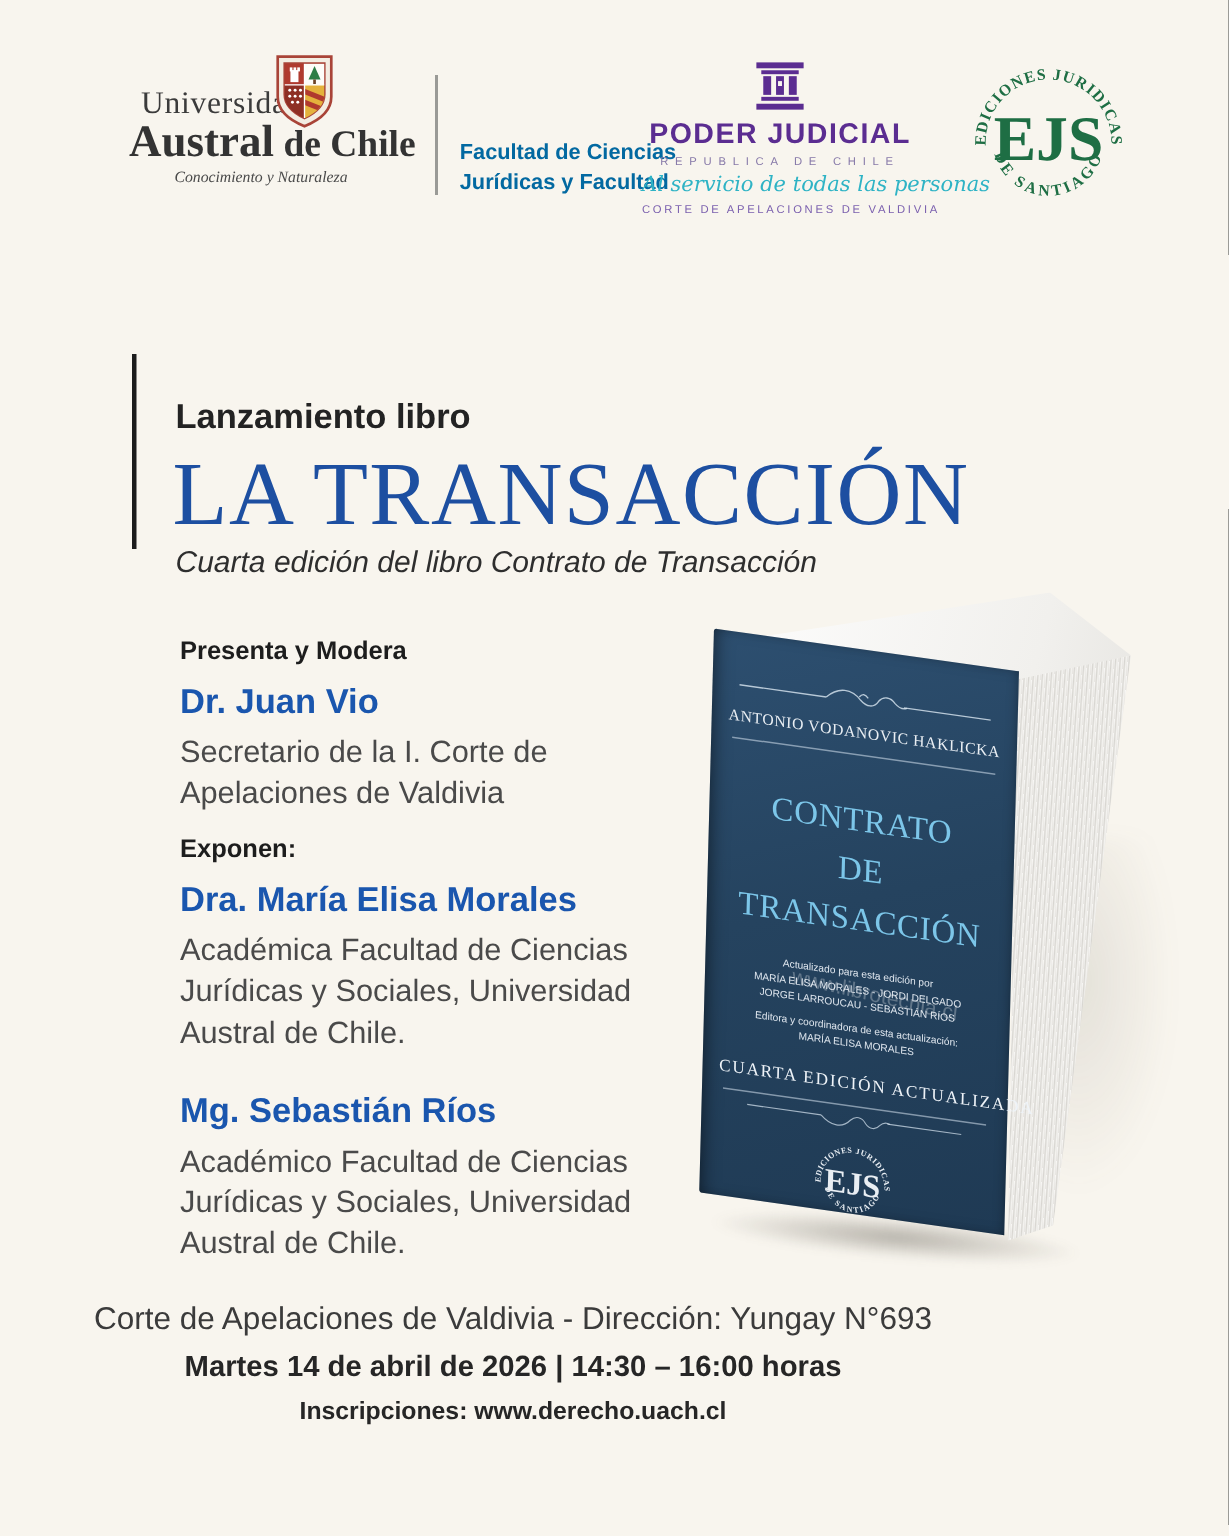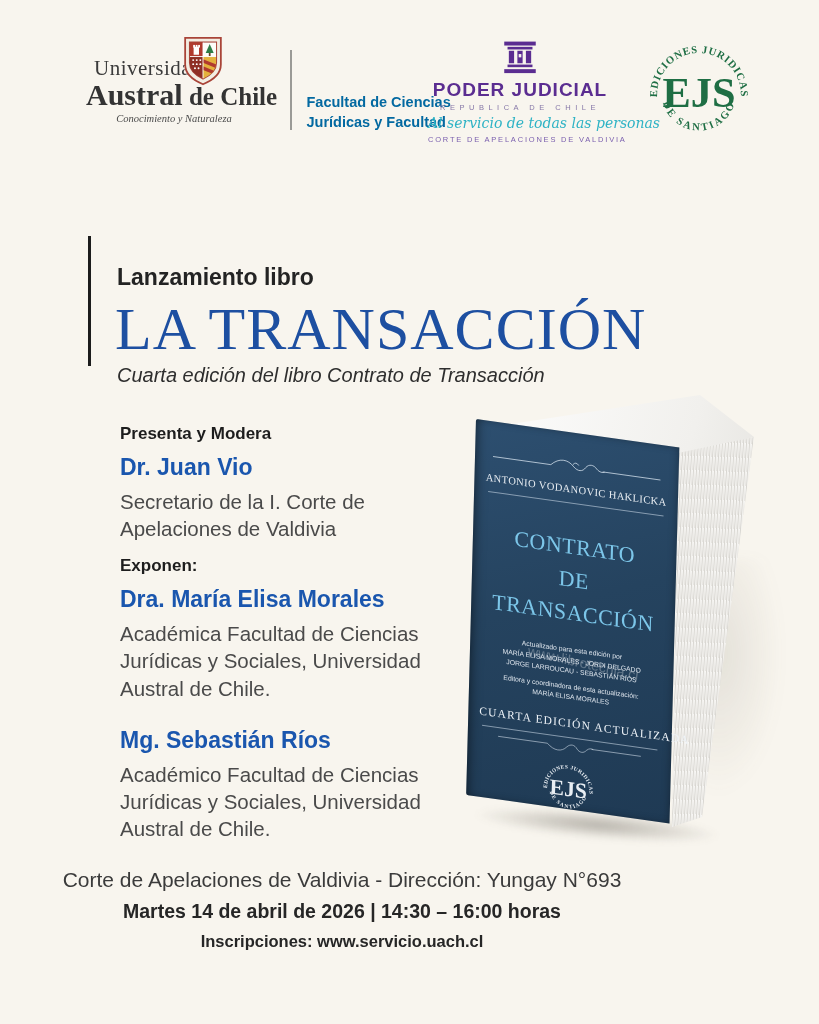--- a/index.html
+++ b/index.html
@@ -249,16 +249,16 @@
           <text x="50" y="63" text-anchor="middle" font-family="Liberation Serif, serif" font-size="40" font-weight="bold" fill="#e9eef3">EJS</text>
         </svg>
       </div>
       <div class="book-watermark">www.librotecnia.cl</div>
     </div>
   </div>
 
   <div class="footer">
     <div class="venue">Corte de Apelaciones de Valdivia - Dirección: Yungay N°693</div>
     <div class="datetime">Martes 14 de abril de 2026 | 14:30 – 16:00 horas</div>
-    <div class="registration">Inscripciones: www.servicio.uach.cl</div>
+    <div class="registration">Inscripciones: www.derecho.uach.cl</div>
   </div>
 
 </div>
 
 </body></html>

